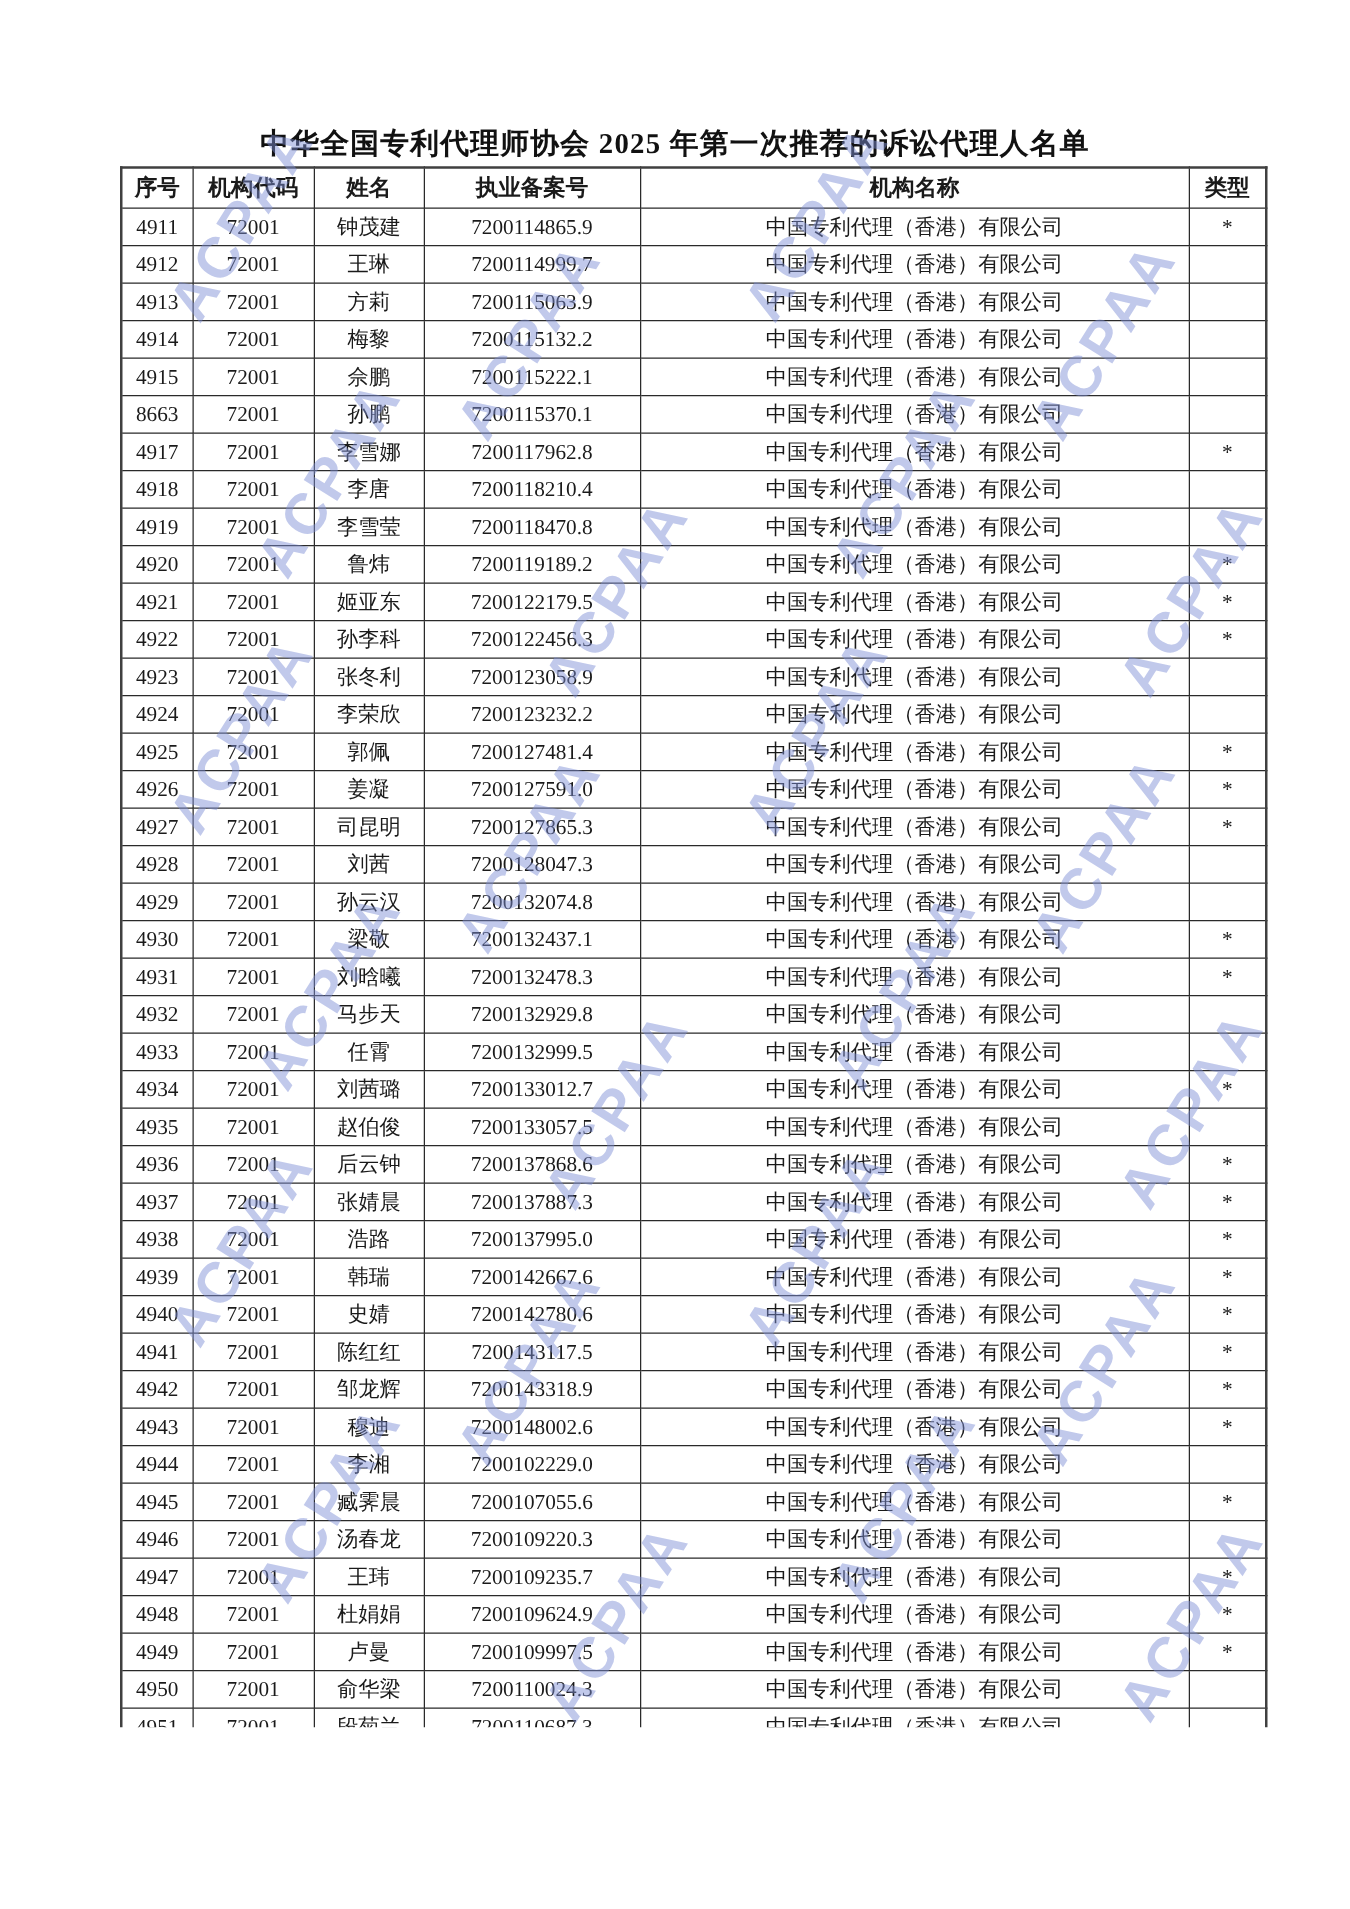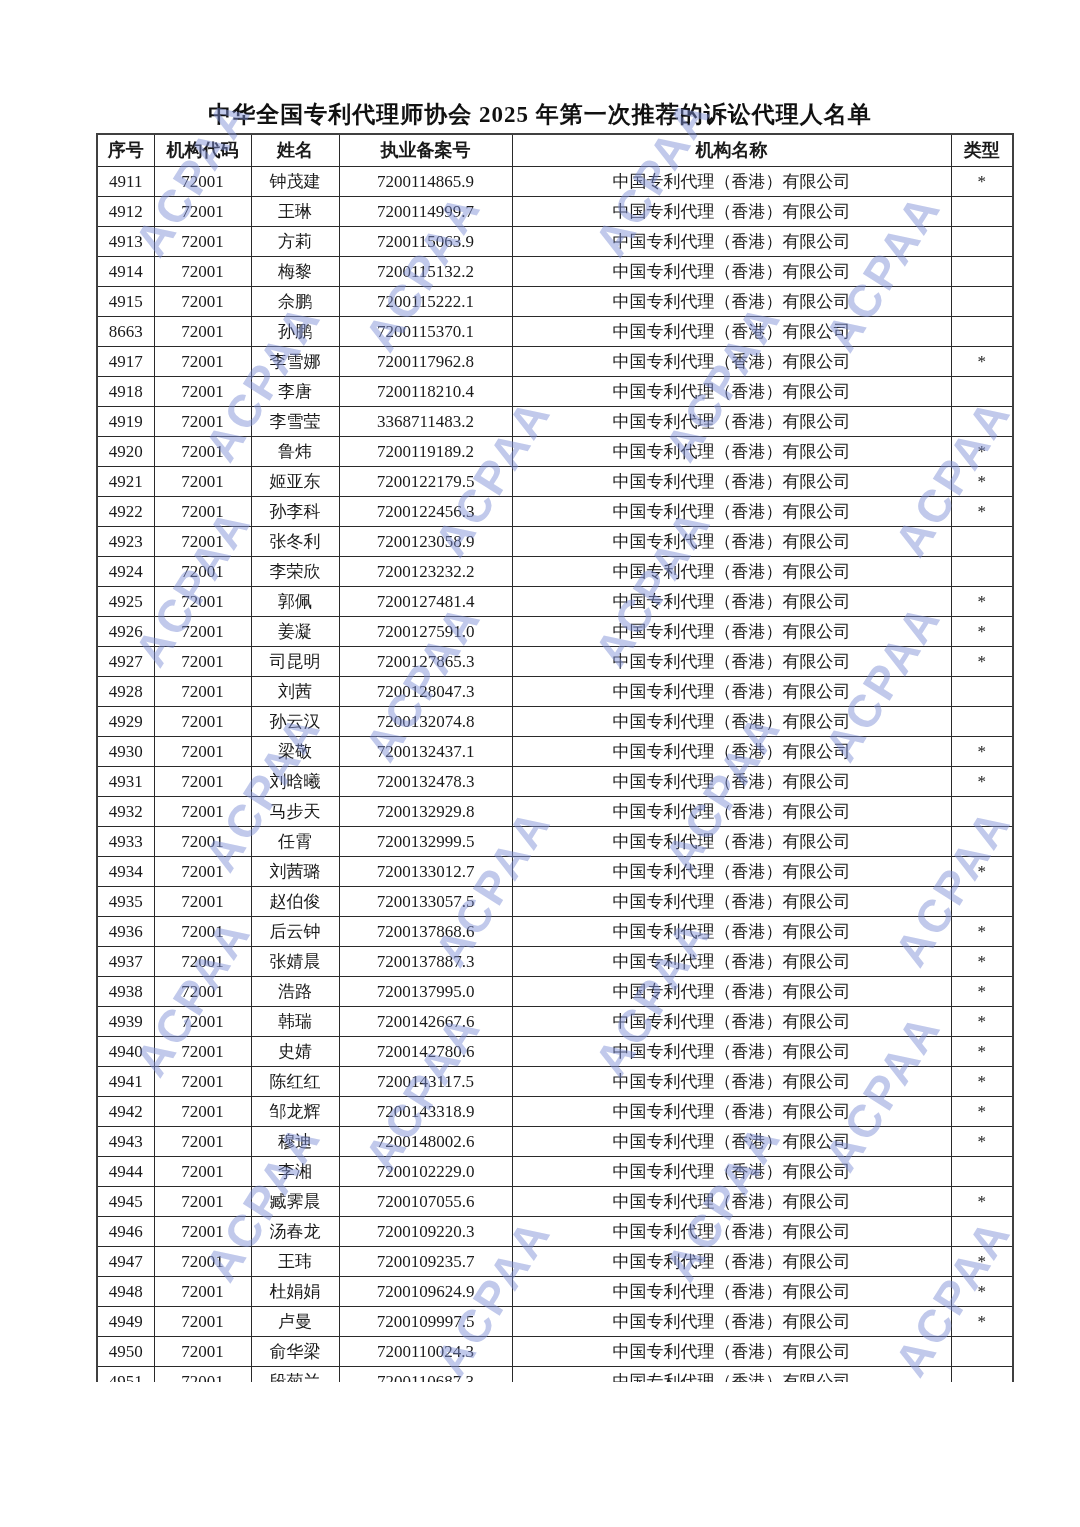--- a/index.html
+++ b/index.html
@@ -160,21 +160,21 @@
           <td>72001</td>
           <td>李唐</td>
           <td>7200118210.4</td>
           <td>中国专利代理（香港）有限公司</td>
           <td></td>
         </tr>
         <tr>
           <td>4919</td>
           <td>72001</td>
           <td>李雪莹</td>
-          <td>3368711483.2</td>
+          <td>7200118470.8</td>
           <td>中国专利代理（香港）有限公司</td>
           <td></td>
         </tr>
         <tr>
           <td>4920</td>
           <td>72001</td>
           <td>鲁炜</td>
           <td>7200119189.2</td>
           <td>中国专利代理（香港）有限公司</td>
           <td>*</td>

